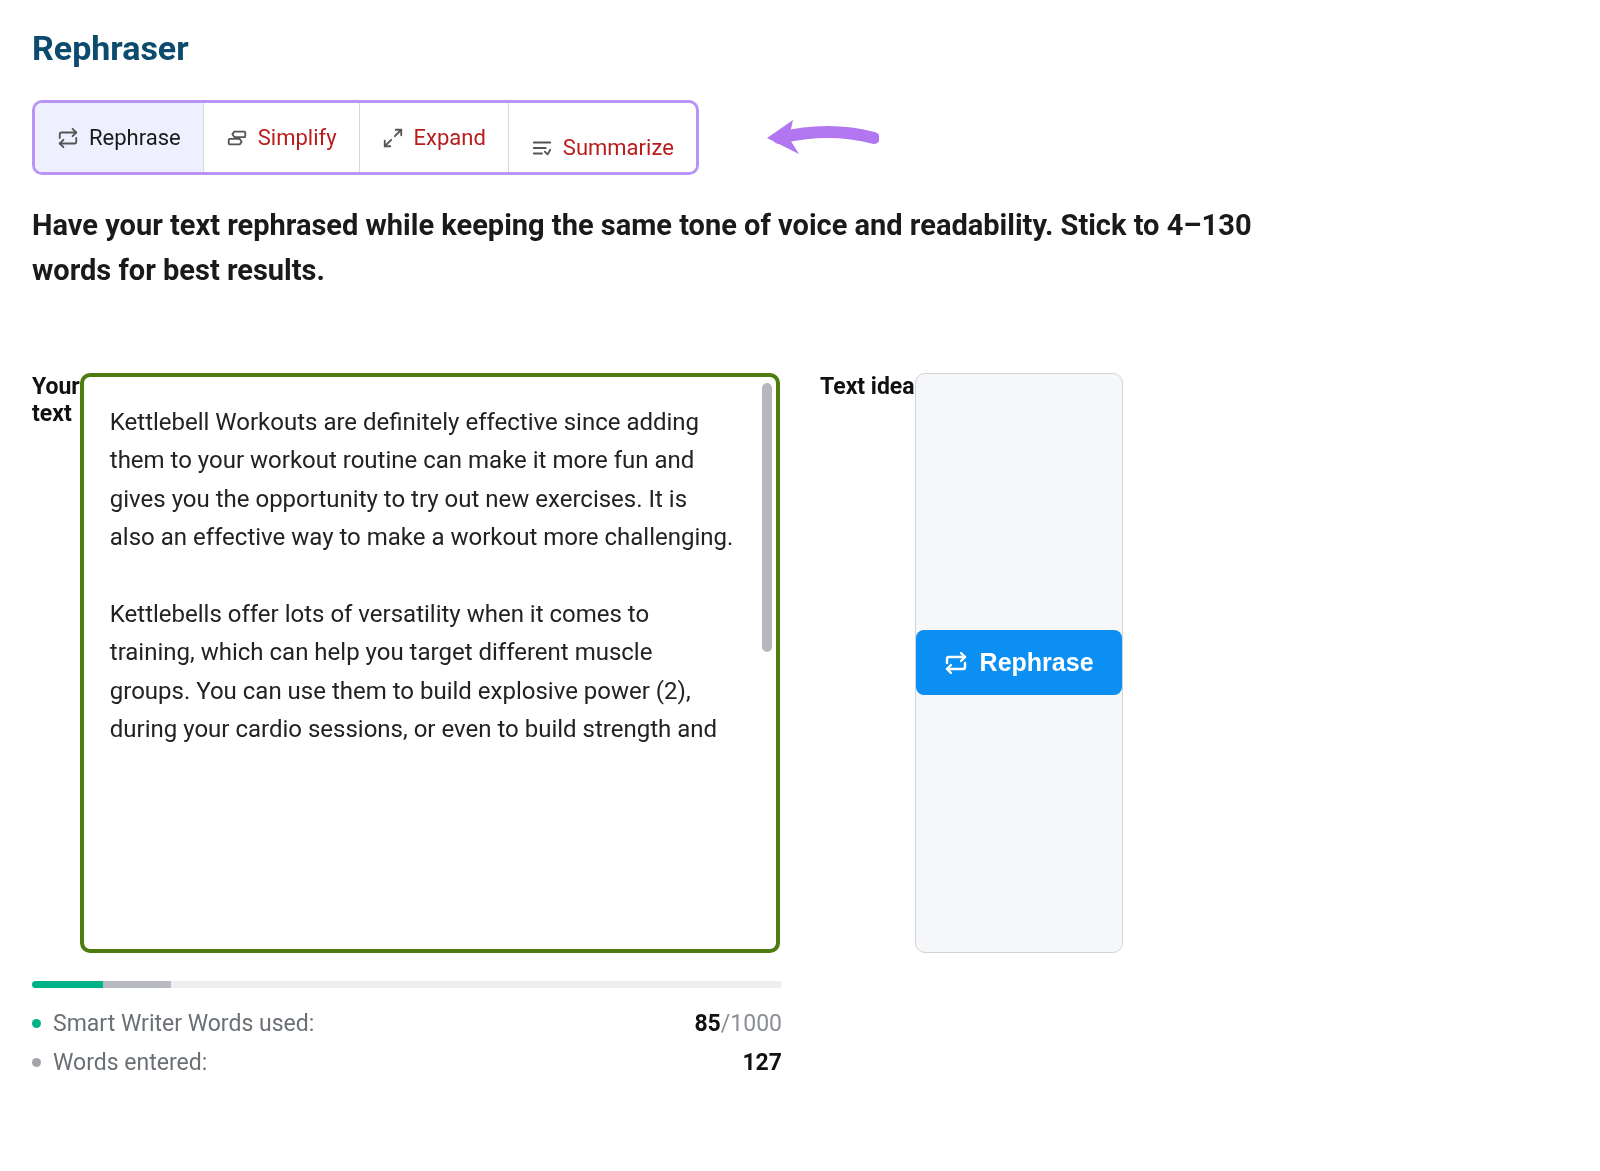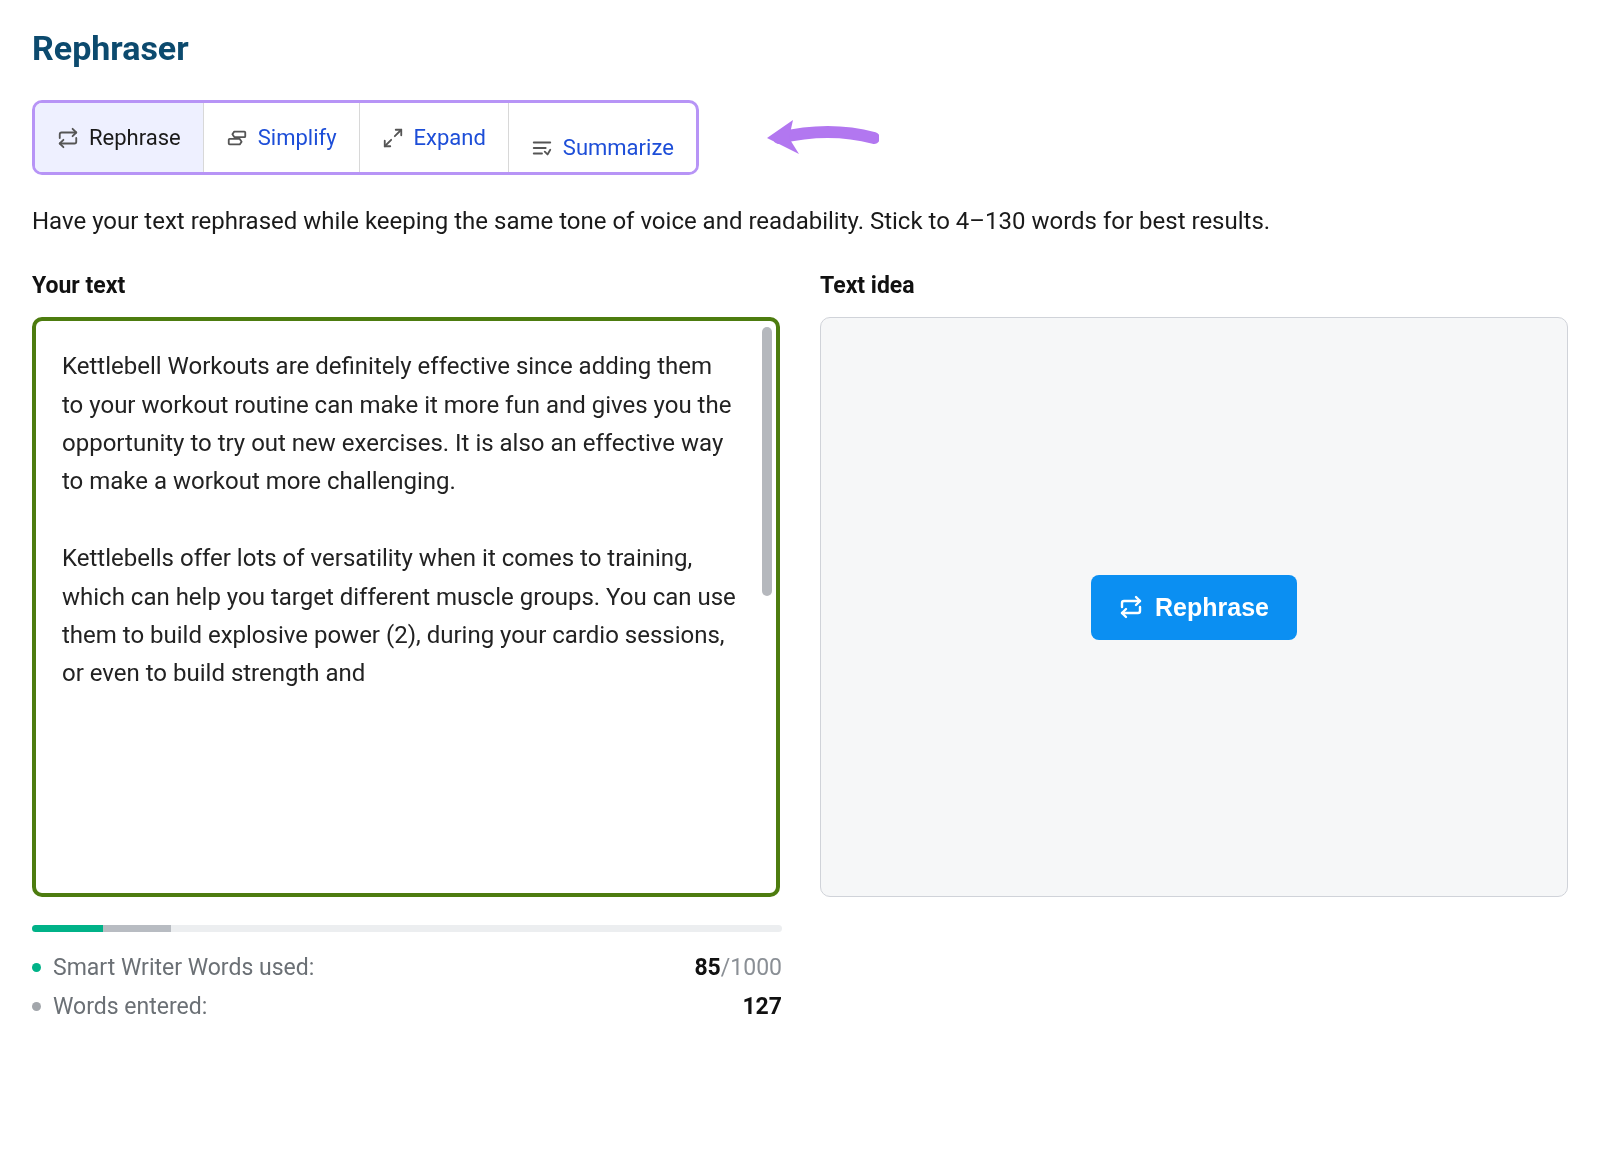--- a/index.html
+++ b/index.html
@@ -28,53 +28,54 @@
     border-radius: 10px;
     overflow: hidden;
     background: #fff;
   }
   .tab {
     display: flex;
     align-items: center;
     gap: 10px;
     padding: 12px 22px;
     font-size: 22px;
-    color: #1d4ed8;
+    color: #b91c1c;
     cursor: pointer;
     background: #fff;
     border-right: 1px solid #d8d8d8;
   }
   .tab:last-child { border-right: none; margin-top: 20px; }
   .tab.active {
     background: #eef0ff;
     color: #1a1a1a;
   }
   .tab .icon { display: inline-flex; width: 22px; height: 22px; color: #555; }
   .tab .icon svg { width: 100%; height: 100%; }
   .arrow-annotation {
     display: inline-flex;
     color: #b277f0;
   }
   .arrow-annotation svg { width: 120px; height: 60px; }
   .description {
-    font-size: 24px;
+    font-size: 29px;
     line-height: 1.55;
     color: #1a1a1a;
-    margin-bottom: 32px;
+    margin-bottom: 80px;
     max-width: 1280px;
+    font-weight: bold;
   }
   .panes {
     display: flex;
     gap: 40px;
     margin-bottom: 28px;
   }
   .pane {
     flex: 1;
     display: flex;
-    flex-direction: column;
+    flex-direction: row;
   }
   .pane-label {
     font-size: 23px;
     font-weight: 700;
     margin-bottom: 18px;
     color: #111;
   }
   .input-box {
     position: relative;
     border: 4px solid #4d7c0f;

